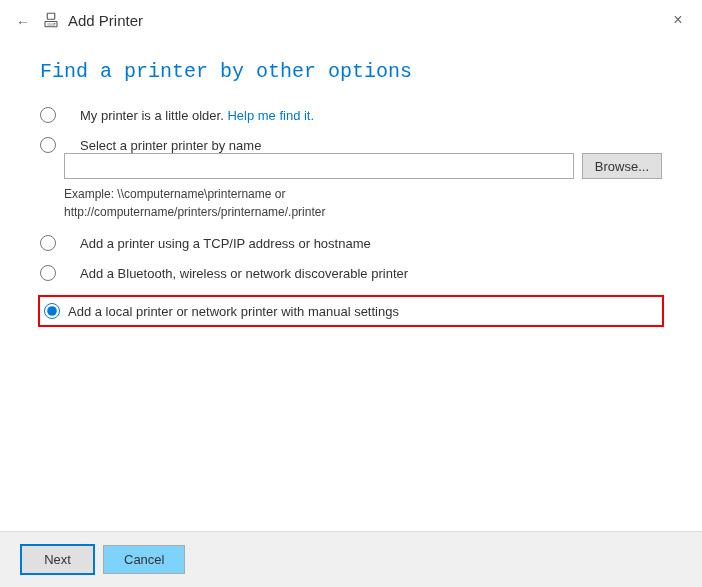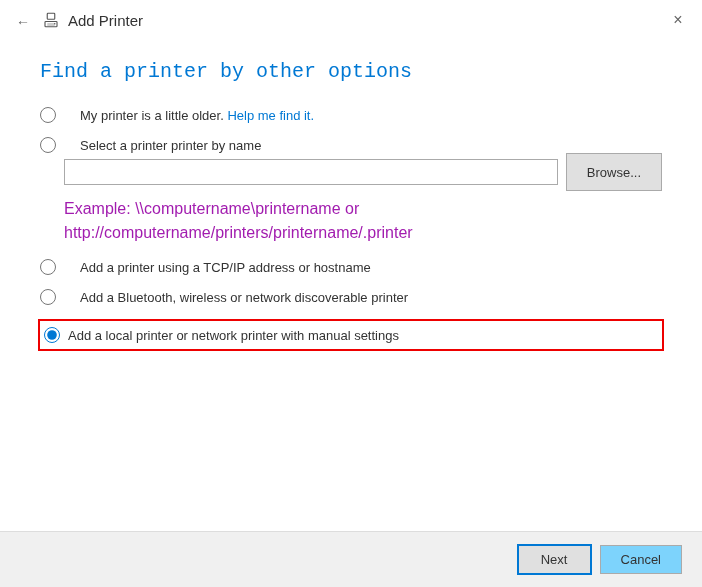--- a/index.html
+++ b/index.html
@@ -134,33 +134,33 @@
     .shared-input {
       flex: 1;
       height: 26px;
       border: 1px solid #aaa;
       padding: 0 4px;
       font-size: 13px;
       outline: none;
     }
 
     .browse-btn {
-      height: 38px;
-      padding: 0 20px;
+      height: 26px;
+      padding: 0 12px;
       background: #e0e0e0;
       border: 1px solid #aaa;
       font-size: 13px;
       cursor: pointer;
       color: #333;
     }
 
     .example-text {
       padding-left: 24px;
-      font-size: 16px;
-      color: #a21caf;
+      font-size: 12px;
+      color: #404040;
       line-height: 1.5;
     }
 
     .highlighted-row {
       border: 2px solid #e00;
       padding: 6px 4px;
       display: flex;
       align-items: center;
       gap: 8px;
       margin: 0 -2px;
@@ -169,21 +169,21 @@
     .highlighted-row input[type="radio"] {
       width: 16px;
       height: 16px;
       cursor: pointer;
       flex-shrink: 0;
       accent-color: #0078d4;
     }
 
     .footer {
       display: flex;
-      justify-content: flex-end;
+      justify-content: flex-start;
       align-items: center;
       gap: 8px;
       padding: 4px 20px;
       background: #f0f0f0;
       border-top: 1px solid #ddd;
       min-height: 56px;
     }
 
     .btn-next {
       padding: 6px 20px;

